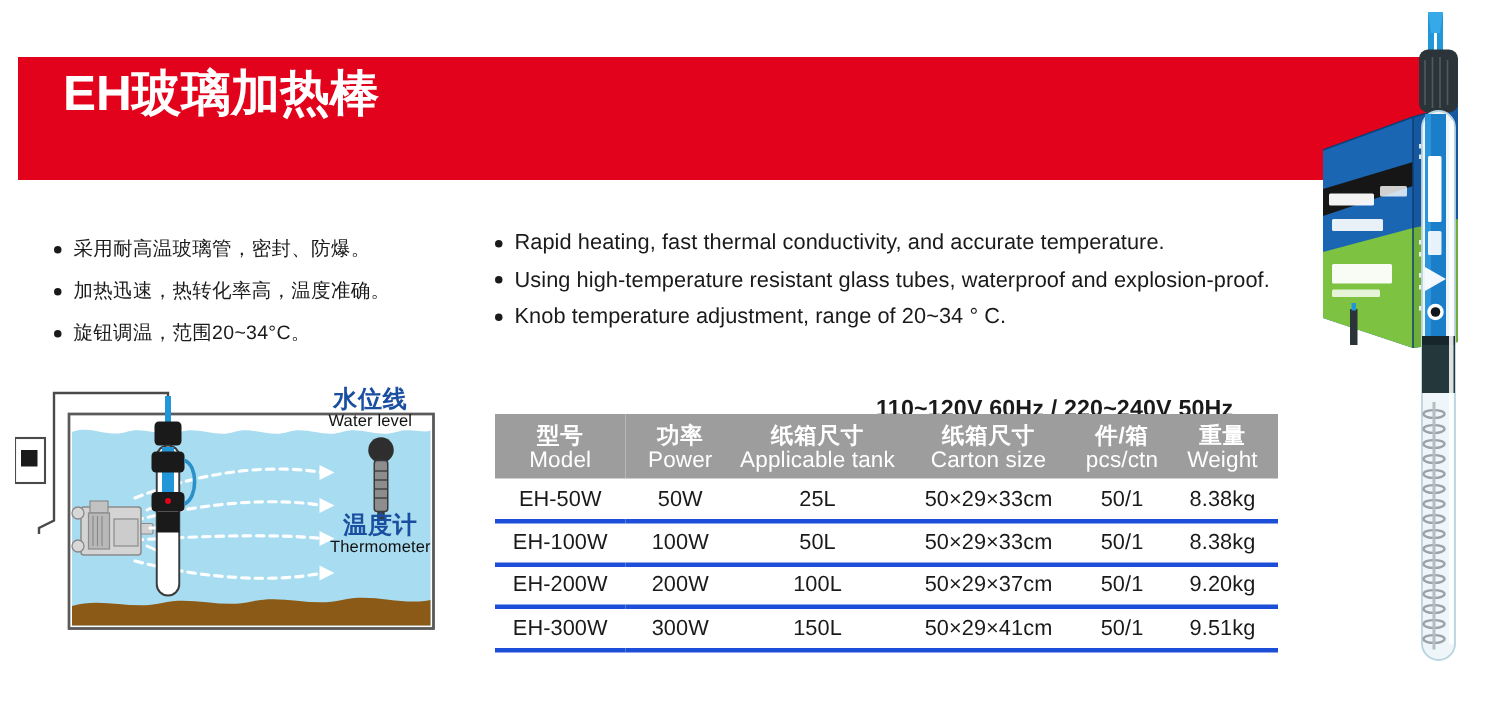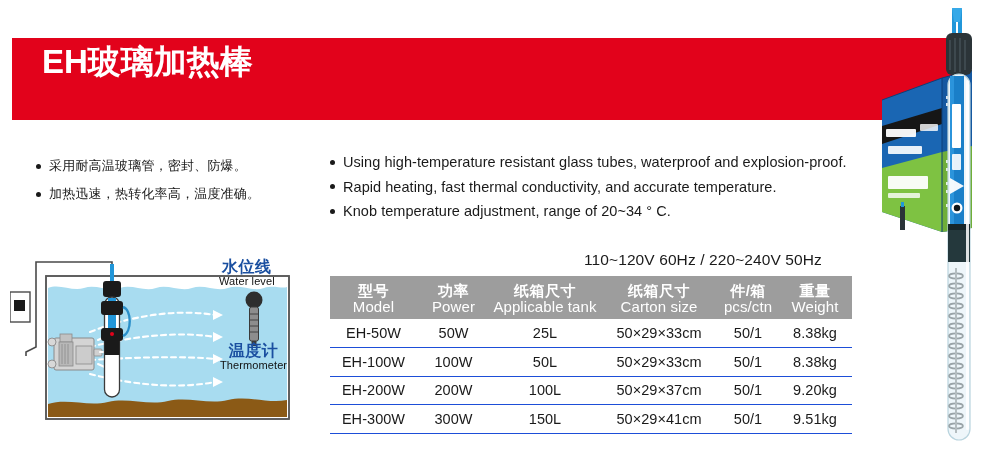--- a/index.html
+++ b/index.html
@@ -128,25 +128,26 @@
   }
   #label-thermometer {
     left: 220px;
     top: 342px;
   }
 
   
   .voltage {
     position: absolute;
     left: 584px;
-    top: 251px;
+    top: 264px;
     font-size: 15.5px;
     color: #1a1a1a;
     letter-spacing: 0.1px;
     white-space: nowrap;
+    font-weight: bold;
   }
 
   
   .spec-table {
     position: absolute;
     left: 330px;
     top: 276px;
     width: 522px;
     border-collapse: collapse;
     table-layout: fixed;
@@ -171,21 +172,21 @@
   .th-en {
     display: block;
     color: #ffffff;
     font-size: 15px;
     font-weight: normal;
     line-height: 14px;
     letter-spacing: 0.1px;
   }
   .spec-table tbody tr {
     height: 28.5px;
-    border-bottom: 1px solid #1d4ed8;
+    border-bottom: 3px solid #1d4ed8;
   }
   .spec-table tbody td {
     color: #1a1a1a;
     font-size: 14.5px;
     letter-spacing: 0.05px;
     white-space: nowrap;
   }
   .col-model   { width: 87px; }
   .col-power   { width: 73px; }
   .col-tank    { width: 110px; }
@@ -208,25 +209,26 @@
 
 <div id="page">
 
   <div class="banner">
     <div class="banner-title">EH玻璃加热棒</div>
   </div>
 
   <div class="features-cn">
     <span class="feat-item">采用耐高温玻璃管，密封、防爆。</span>
     <span class="feat-item">加热迅速，热转化率高，温度准确。</span>
+    <span class="feat-item">旋钮调温，范围20~34°C。</span>
   </div>
 
   <div class="features-en">
+    <span class="feat-item">Rapid heating, fast thermal conductivity, and accurate temperature.</span>
     <span class="feat-item">Using high-temperature resistant glass tubes, waterproof and explosion-proof.</span>
-    <span class="feat-item">Rapid heating, fast thermal conductivity, and accurate temperature.</span>
     <span class="feat-item">Knob temperature adjustment, range of 20~34 ° C.</span>
   </div>
 
   <div class="illus">
     <svg width="320" height="186" viewBox="0 0 320 186" xmlns="http://www.w3.org/2000/svg">
 
       <path d="M26,58 L26,10 L102,10 L102,35" fill="none" stroke="#4a4a4a" stroke-width="1.6"></path>
       <path d="M26,58 L26,95 L16,100 L16,104" fill="none" stroke="#4a4a4a" stroke-width="1.6"></path>
 
       <rect x="0" y="40" width="20" height="30" fill="#ffffff" stroke="#4a4a4a" stroke-width="1.4"></rect>

